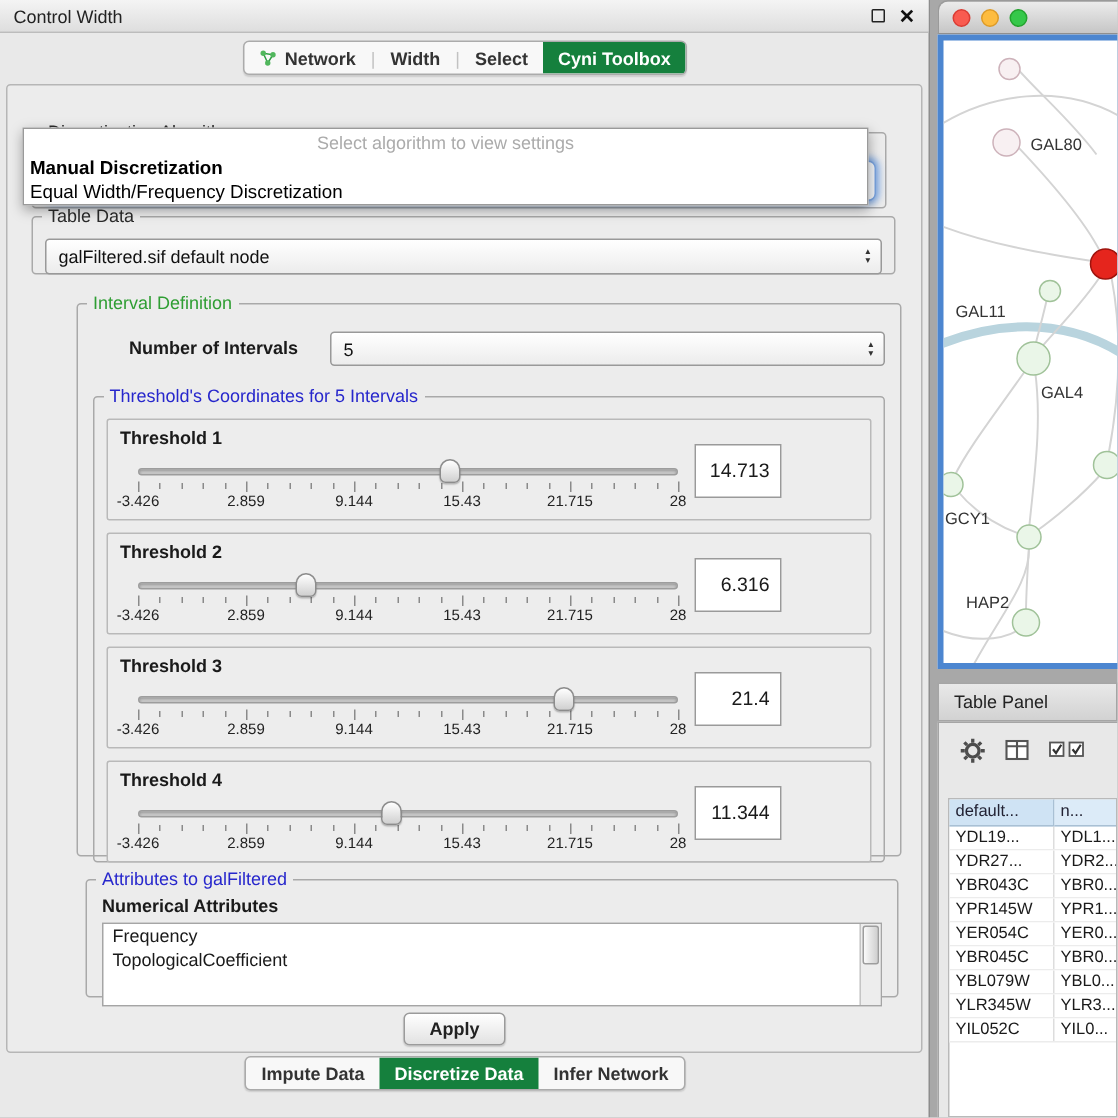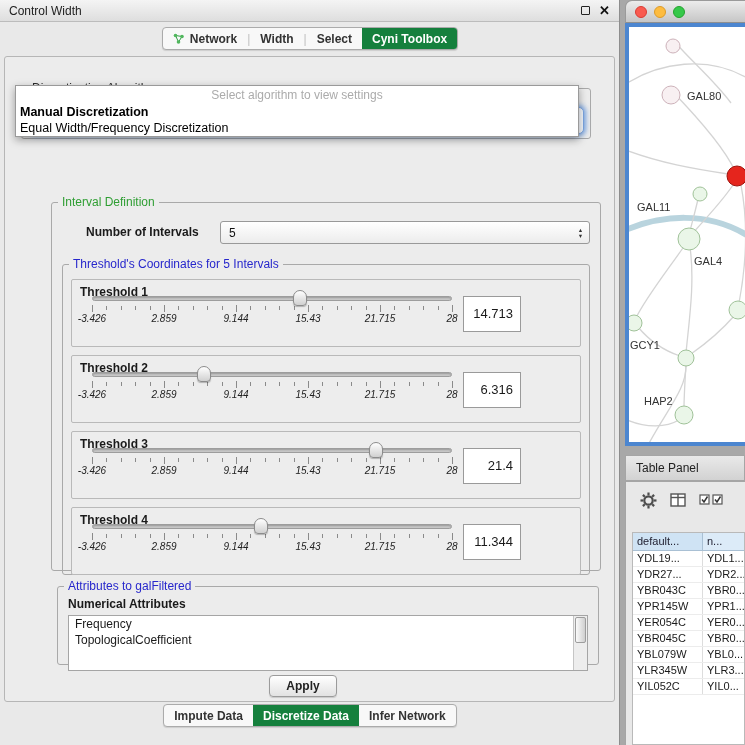--- a/index.html
+++ b/index.html
@@ -64,21 +64,21 @@
 
   .iv-group { left:46px; top:138px; width:550px; height:376px; }
   .num-label { position:absolute; left:34px; top:16px; font-weight:bold; }
   .num-combo { left:168px; top:12px; width:370px; height:23px; }
 
   .th-group { left:10px; top:48px; width:528px; height:318px; }
   .thc { position:absolute; left:8px; right:8px; top:8px; }
   .th-row { position:relative; height:68px; margin-bottom:8px; border:1px solid #b9b9b9;
     background:#ededed; border-radius:2px; }
   .th-label { position:absolute; left:8px; top:5px; font-weight:bold; font-size:12px; }
-  .slider { position:absolute; left:20px; top:16px; width:360px; height:30px;font-style:italic; }
+  .slider { position:absolute; left:20px; top:32px; width:360px; height:30px; }
   .track { position:absolute; left:0; right:0; top:0; height:5px; background:#cbcbcb;
     border:1px solid #9d9d9d; border-radius:3px; box-shadow:inset 0 1px 2px rgba(0,0,0,.25); }
   .thumb { position:absolute; top:-6px; width:14px; height:16px; margin-left:-7px;
     background:linear-gradient(#ffffff,#d0d0d0); border:1px solid #8c8c8c;
     border-radius:7px 7px 4px 4px; box-shadow:0 1px 1px rgba(0,0,0,.25); }
   .ticks { position:absolute; left:0; right:0; top:9px; height:8px; }
   .tick { position:absolute; top:1px; width:1px; height:4px; background:#8a8a8a; }
   .tick.major { height:7px; top:0; }
   .scale { position:absolute; left:0; right:0; top:17px; height:12px; font-size:10px; color:#222; }
   .scale span { position:absolute; transform:translateX(-50%); white-space:nowrap; }
@@ -181,20 +181,30 @@
     </fieldset>
 
     <div class="popup">
       <div class="popup-placeholder">Select algorithm to view settings</div>
       <div id="algorithm-popup-options">
           <div class="popup-opt bold">Manual Discretization</div>
           <div class="popup-opt">Equal Width/Frequency Discretization</div>
         </div>
     </div>
 
+    <fieldset class="td-group">
+      <legend>Table Data</legend>
+      <div class="combo td-combo">
+        <span class="combo-text">galFiltered.sif default node</span>
+        <span class="stepper">
+            <span>▲</span>
+            <span>▼</span>
+          </span>
+      </div>
+    </fieldset>
 
     <fieldset class="iv-group">
       <legend class="green">Interval Definition</legend>
       <div class="num-label">Number of Intervals</div>
       <div class="combo num-combo">
         <span class="combo-text">5</span>
         <span class="stepper">
             <span>▲</span>
             <span>▼</span>
           </span>

